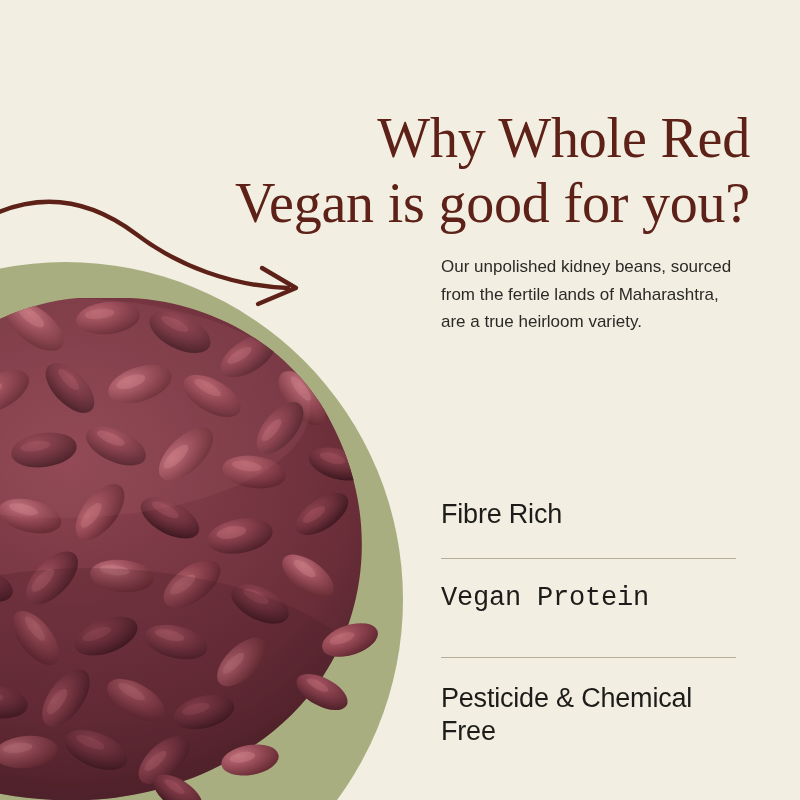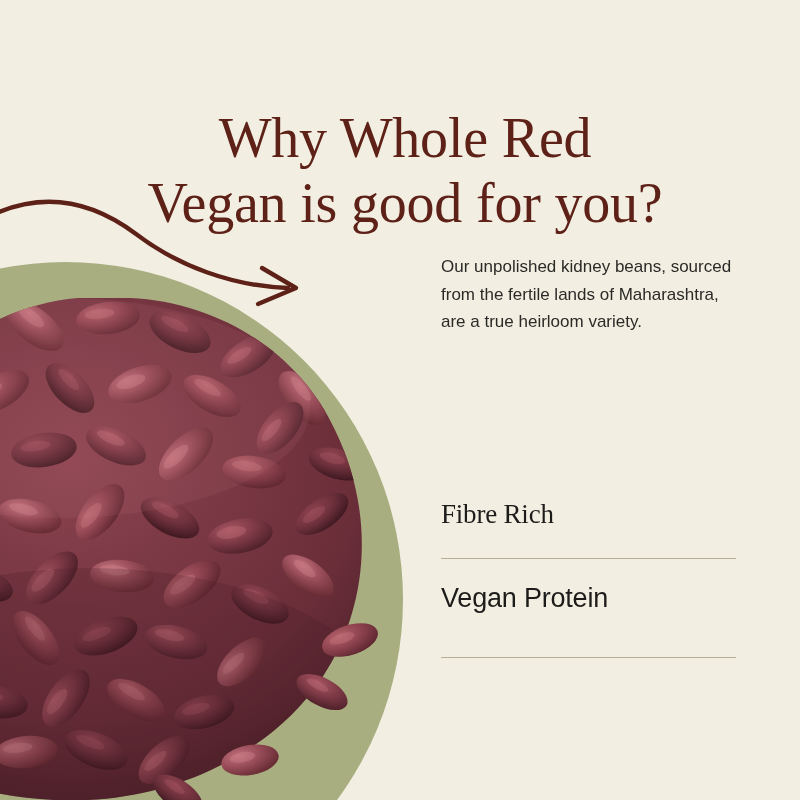--- a/index.html
+++ b/index.html
@@ -51,21 +51,21 @@
     height: 125px;
   }
   .arrow-wrap svg { display: block; width: 100%; height: 100%; }
 
   
   .headline {
     position: absolute;
     left: 60px;
     top: 68px;
     width: 690px;
-    text-align: center;
+    text-align: right;
     font-family: "Liberation Serif", "DejaVu Serif", serif;
     color: #5E2118;
     font-size: 56px;
     line-height: 1.17;
     letter-spacing: -0.2px;
     font-weight: 400;
   }
   .headline .hl-line { display: block; white-space: nowrap; }
 
   
@@ -87,22 +87,22 @@
     top: 498px;
     width: 295px;
   }
   .feature-item {
     font-size: 27px;
     line-height: 1.25;
     color: #1D1C1A;
     font-weight: 400;
     letter-spacing: -0.2px;
   }
-  .feature-item.f1 { padding-bottom: 26px; font-family: Liberation Serif, serif; }
-  .feature-item.f2 { padding-top: 23px; padding-bottom: 41px; }
+  .feature-item.f1 { padding-bottom: 26px; }
+  .feature-item.f2 { padding-top: 23px; padding-bottom: 41px; font-family: Liberation Mono, monospace; }
   .feature-item.f3 { padding-top: 24px; }
   .feature-divider {
     height: 1px;
     width: 295px;
     background: #B3AE9A;
   }
 </style>
 </head>
 <body>
 
@@ -417,15 +417,16 @@
     <span class="hl-line">Vegan is good for you?</span>
   </h1>
 
   <p class="description">Our unpolished kidney beans, sourced from the fertile lands of Maharashtra, are a true heirloom variety.</p>
 
   <div class="feature-list">
     <div class="feature-item f1">Fibre Rich</div>
     <div class="feature-divider"></div>
     <div class="feature-item f2">Vegan Protein</div>
     <div class="feature-divider"></div>
+    <div class="feature-item f3">Pesticide &amp; Chemical Free</div>
   </div>
 
 </div>
 
 </body></html>

